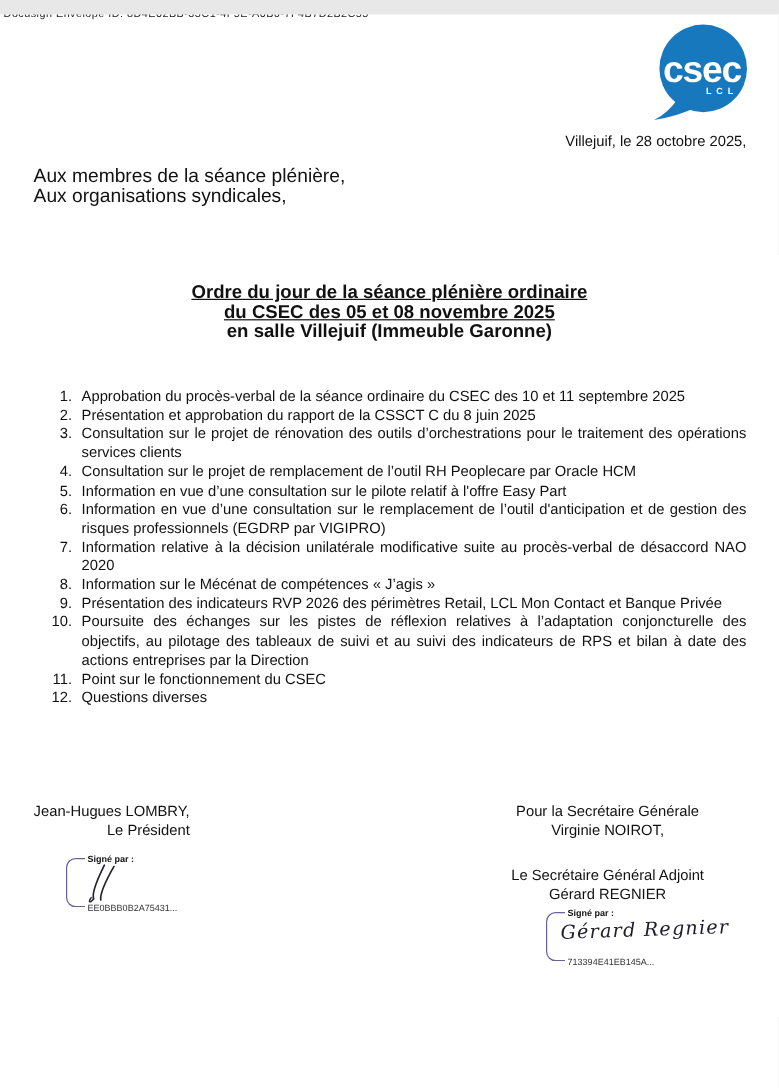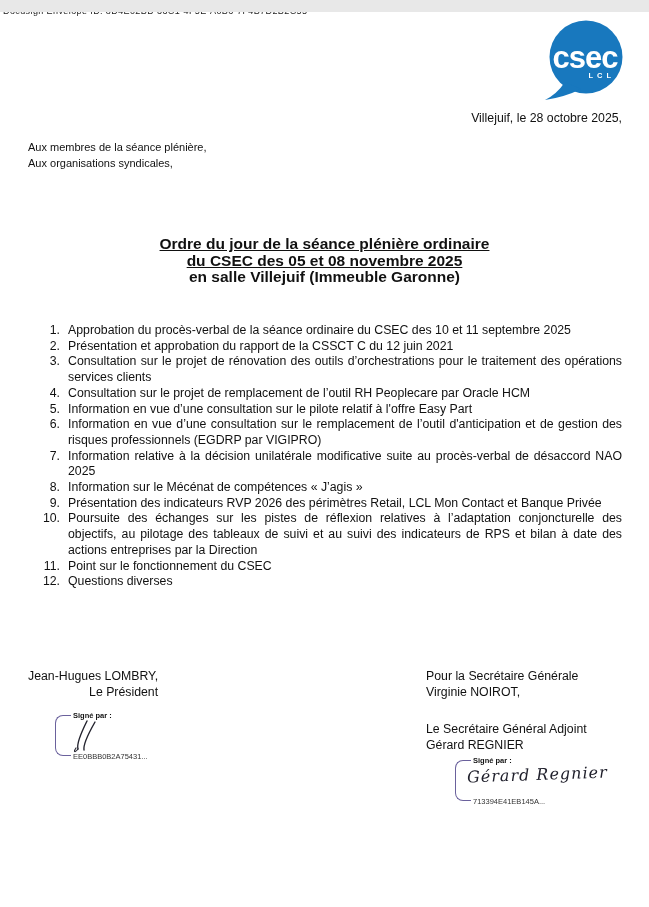--- a/index.html
+++ b/index.html
@@ -13,35 +13,35 @@
   .docusign-strip { position:absolute; top:0; left:3px; height:6px; overflow:hidden; }
   .docusign-strip span { display:block; margin-top:-6px; font-size:9px; letter-spacing:.4px; color:#222; white-space:nowrap; }
 
   
   .logo { position:absolute; top:8px; right:13px; width:101px; height:82px; }
 
   
   .date-line { position:absolute; top:99px; right:27px; font-size:12.3px; }
 
   
-  .recipients { position:absolute; top:128px; left:28px; font-size:11px; line-height:15.6px; }
+  .recipients { position:absolute; top:128px; left:28px; font-size:16px; line-height:15.6px; }
 
   
   .title-block { position:absolute; top:224px; left:0; width:100%; text-align:center; font-weight:bold; font-size:15.5px; line-height:16.6px; }
   .title-block .u { text-decoration:underline; }
 
   
   .agenda { position:absolute; top:311px; left:36px; width:586px; font-size:12.3px; line-height:15.7px; }
   .agenda-row { display:flex; }
   .agenda-num { flex:none; width:24px; text-align:right; padding-right:8px; }
   .agenda-txt { flex:1; text-align:justify; }
 
   
   .sig-left  { position:absolute; top:657px; left:28px;  font-size:12.3px; line-height:15.6px;text-align:right; }
-  .sig-right { position:absolute; top:657px; left:426px; font-size:12.3px; line-height:15.6px; }
+  .sig-right { position:absolute; top:657px; left:426px; font-size:12.3px; line-height:15.6px;text-align:center; }
   .sig-right .second { margin-top:22px; }
 
   
   .stamp { position:absolute;padding-left:46px; }
   .stamp-left  { top:696px; left:55px;  width:132px; height:54px; }
   .stamp-right { top:741px; left:455px; width:142px; height:54px; }
   .bracket { position:absolute; left:0; top:7px; bottom:6px; width:15px;
              border:1.5px solid #6a619c; border-right:none;
              border-radius:8px 0 0 8px; }
   .signed-by { position:absolute; left:18px; top:3px; font-size:7.5px; font-weight:bold; color:#111; white-space:nowrap; }
@@ -83,41 +83,41 @@
     <div>en salle Villejuif (Immeuble Garonne)</div>
   </div>
 
   <div class="agenda">
     <div class="agenda-row">
       <span class="agenda-num">1.</span>
       <span class="agenda-txt">Approbation du procès-verbal de la séance ordinaire du CSEC des 10 et 11 septembre 2025</span>
     </div>
     <div class="agenda-row">
       <span class="agenda-num">2.</span>
-      <span class="agenda-txt">Présentation et approbation du rapport de la CSSCT C du 12 juin 2021</span>
+      <span class="agenda-txt">Présentation et approbation du rapport de la CSSCT C du 8 juin 2025</span>
     </div>
     <div class="agenda-row">
       <span class="agenda-num">3.</span>
       <span class="agenda-txt">Consultation sur le projet de rénovation des outils d’orchestrations pour le traitement des opérations services clients</span>
     </div>
     <div class="agenda-row">
       <span class="agenda-num">4.</span>
       <span class="agenda-txt">Consultation sur le projet de remplacement de l’outil RH Peoplecare par Oracle HCM</span>
     </div>
     <div class="agenda-row">
       <span class="agenda-num">5.</span>
       <span class="agenda-txt">Information en vue d’une consultation sur le pilote relatif à l'offre Easy Part</span>
     </div>
     <div class="agenda-row">
       <span class="agenda-num">6.</span>
       <span class="agenda-txt">Information en vue d’une consultation sur le remplacement de l’outil d'anticipation et de gestion des risques professionnels (EGDRP par VIGIPRO)</span>
     </div>
     <div class="agenda-row">
       <span class="agenda-num">7.</span>
-      <span class="agenda-txt">Information relative à la décision unilatérale modificative suite au procès-verbal de désaccord NAO 2025</span>
+      <span class="agenda-txt">Information relative à la décision unilatérale modificative suite au procès-verbal de désaccord NAO 2020</span>
     </div>
     <div class="agenda-row">
       <span class="agenda-num">8.</span>
       <span class="agenda-txt">Information sur le Mécénat de compétences « J’agis »</span>
     </div>
     <div class="agenda-row">
       <span class="agenda-num">9.</span>
       <span class="agenda-txt">Présentation des indicateurs RVP 2026 des périmètres Retail, LCL Mon Contact et Banque Privée</span>
     </div>
     <div class="agenda-row">

